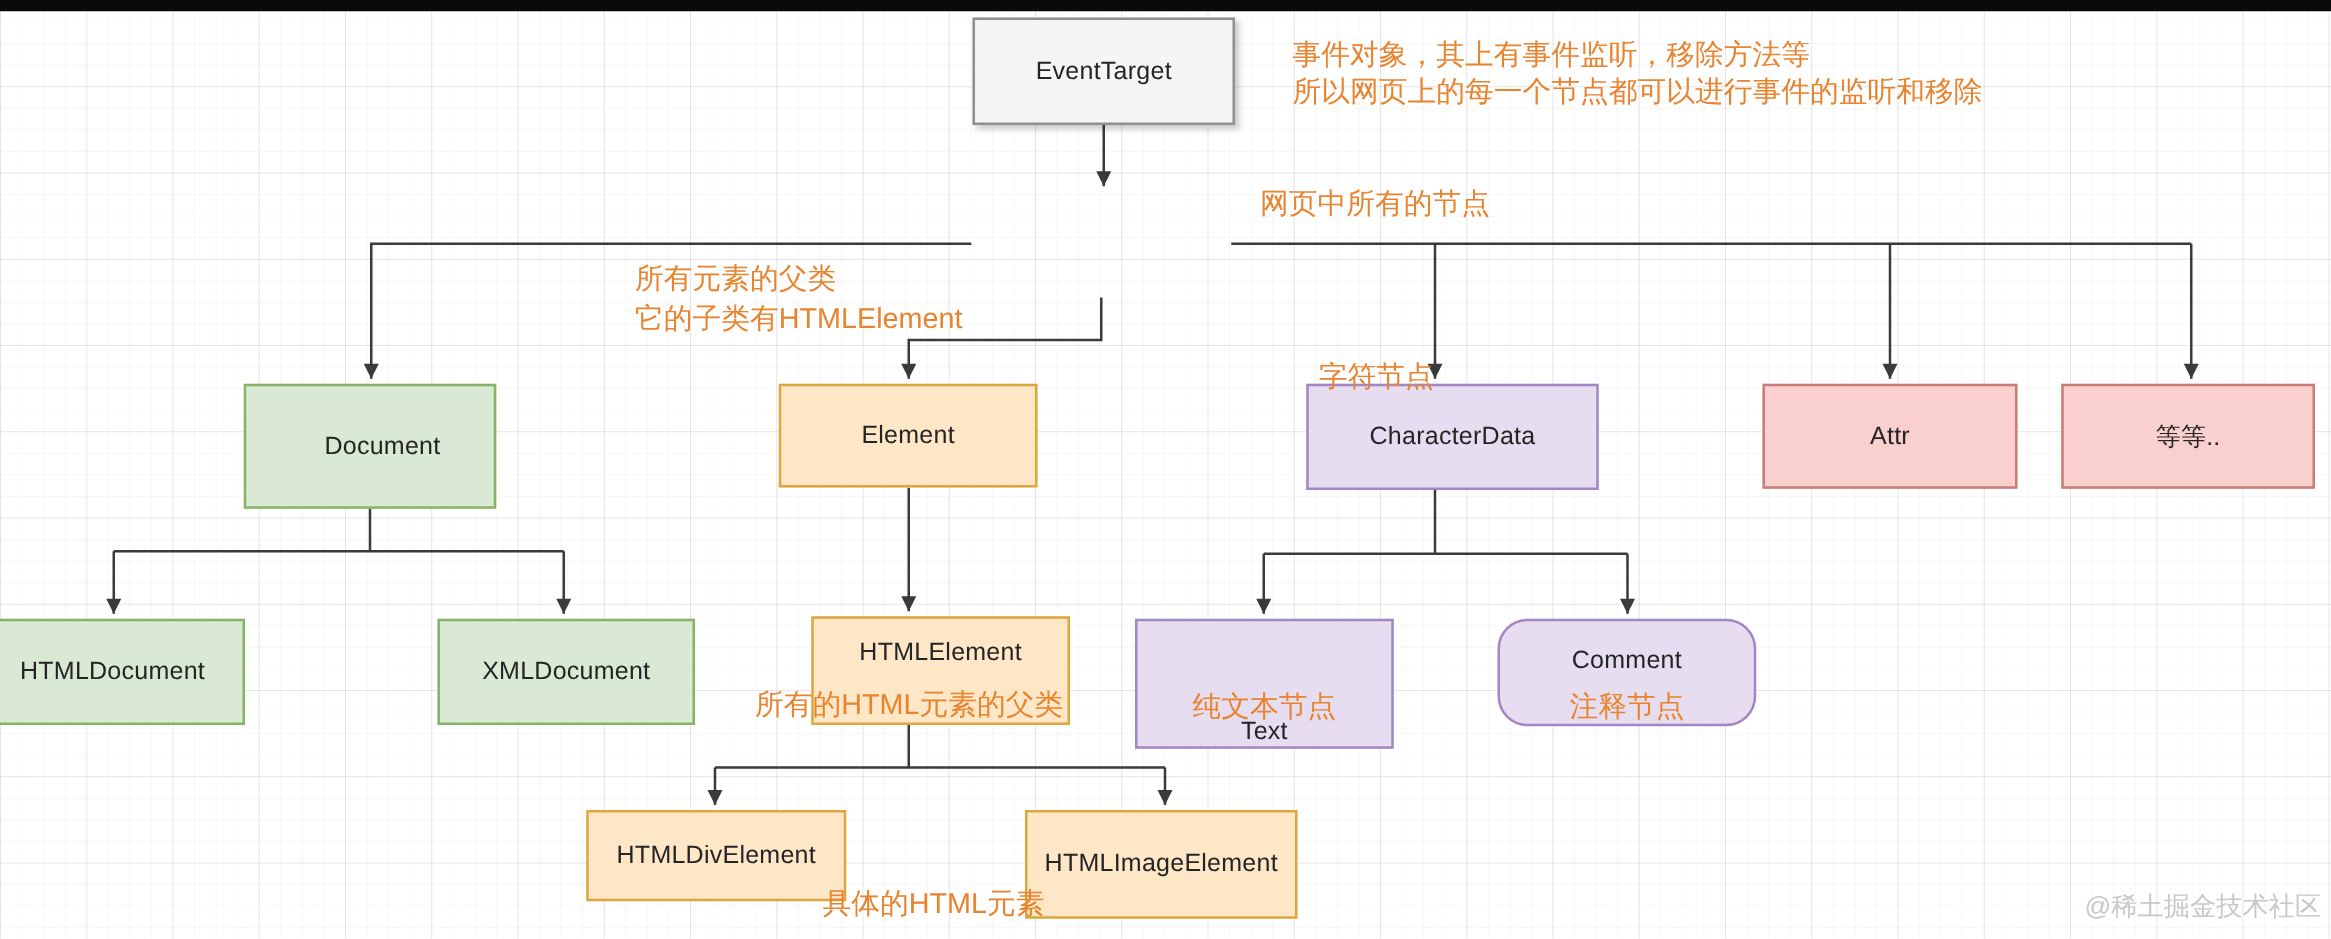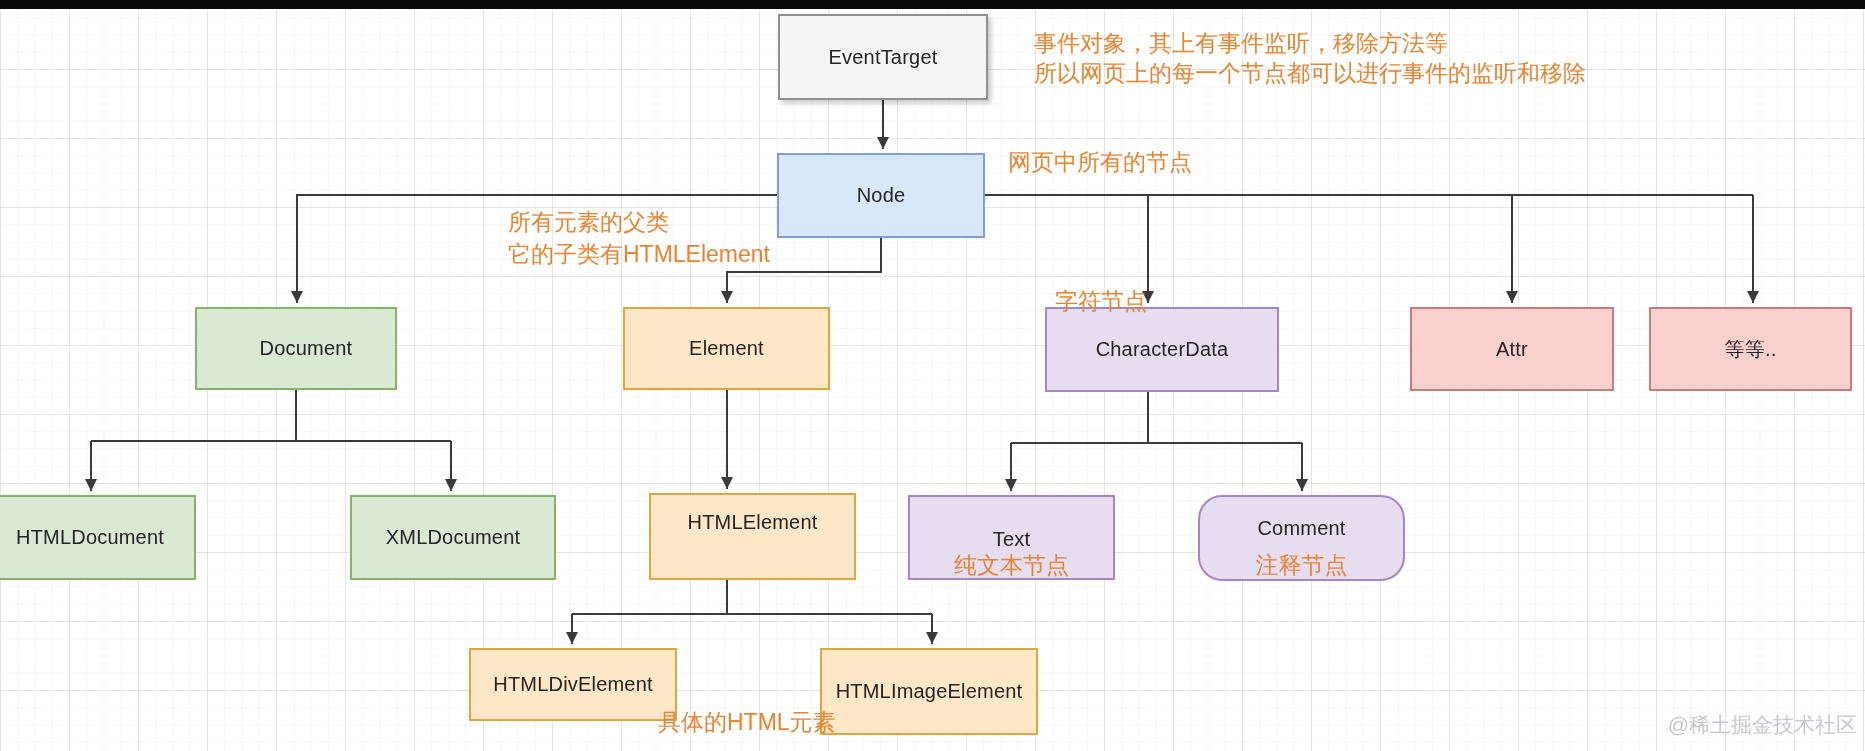--- a/index.html
+++ b/index.html
@@ -26,29 +26,29 @@
   }
   .gray  {background:#f5f5f6;border-color:#8f8f8f;box-shadow:3px 3px 5px rgba(0,0,0,0.22);}
   .blue  {background:#d8e7fa;border-color:#7b9fd6;}
   .green {background:#d9e9d4;border-color:#87b368;}
   .orange{background:#fee7c6;border-color:#dfa640;}
   .purple{background:#e6ddf0;border-color:#a387c2;}
   .red   {background:#f9d0ce;border-color:#c77c79;}
 
   #b-eventtarget      {left:778px; top:14px;  width:210px;height:86px;}
   #b-node             {left:777px; top:153px; width:208px;height:85px;}
-  #b-document         {left:195px; top:307px; width:202px;height:83px;padding-left:20px;}
+  #b-document         {left:195px; top:307px; width:202px;height:100px;padding-left:20px;}
   #b-element          {left:623px; top:307px; width:207px;height:83px;}
   #b-characterdata    {left:1045px;top:307px; width:234px;height:85px;}
   #b-attr             {left:1410px;top:307px; width:204px;height:84px;}
   #b-etc              {left:1649px;top:307px; width:203px;height:84px;}
   #b-htmldocument     {left:-16px; top:495px; width:212px;height:85px;}
   #b-xmldocument      {left:350px; top:495px; width:206px;height:85px;}
   #b-htmlelement      {left:623px; top:493px; width:207px;height:87px; align-items:flex-start; padding-top:16px;margin-left:26px;}
-  #b-text             {left:908px; top:495px; width:207px;height:85px; align-items:center; padding-top:4px;}
+  #b-text             {left:908px; top:495px; width:207px;height:104px; align-items:flex-end; padding-top:4px;}
   #b-comment          {left:1198px;top:495px; width:207px;height:86px; align-items:flex-start; padding-top:20px;border-radius:24px;}
   #b-htmldivelement   {left:469px; top:648px; width:208px;height:73px;}
   #b-htmlimageelement {left:820px; top:648px; width:218px;height:87px;}
 
   .ann{
     position:absolute;color:#e8832e;font-size:23px;line-height:31px;
     white-space:nowrap;font-weight:400;
   }
   #ann-eventtarget{left:998px;top:28px;line-height:30px;margin-left:36px;}
   #ann-node{left:1008px;top:147px;}
@@ -97,23 +97,20 @@
       <path d="M1148,392 L1148,443"></path>
       <path d="M1011,443 L1302,443"></path>
       <path d="M1011,443 L1011,491" marker-end="url(#arrow)"></path>
       <path d="M1302,443 L1302,491" marker-end="url(#arrow)"></path>
     </g>
   </svg>
 
   <div id="b-eventtarget" class="n gray">
     <span>EventTarget</span>
   </div>
-  <div id="b-node" class="n blue">
-    <span>Node</span>
-  </div>
   <div id="b-document" class="n green">
     <span>Document</span>
   </div>
   <div id="b-element" class="n orange">
     <span>Element</span>
   </div>
   <div id="b-characterdata" class="n purple">
     <span>CharacterData</span>
   </div>
   <div id="b-attr" class="n red">
@@ -147,19 +144,20 @@
   <div id="ann-eventtarget" class="ann">
     <div>事件对象，其上有事件监听，移除方法等</div>
     <div>所以网页上的每一个节点都可以进行事件的监听和移除</div>
   </div>
   <div id="ann-node" class="ann">网页中所有的节点</div>
   <div id="ann-element" class="ann">
     <div>所有元素的父类</div>
     <div>它的子类有HTMLElement</div>
   </div>
   <div id="ann-characterdata" class="ann">字符节点</div>
+  <div id="ann-htmlelement" class="ann">所有的HTML元素的父类</div>
   <div id="ann-text" class="ann">纯文本节点</div>
   <div id="ann-comment" class="ann">注释节点</div>
   <div id="ann-concrete" class="ann">具体的HTML元素</div>
 
   <div id="watermark">@稀土掘金技术社区</div>
 
 </div>
 
 </body></html>

